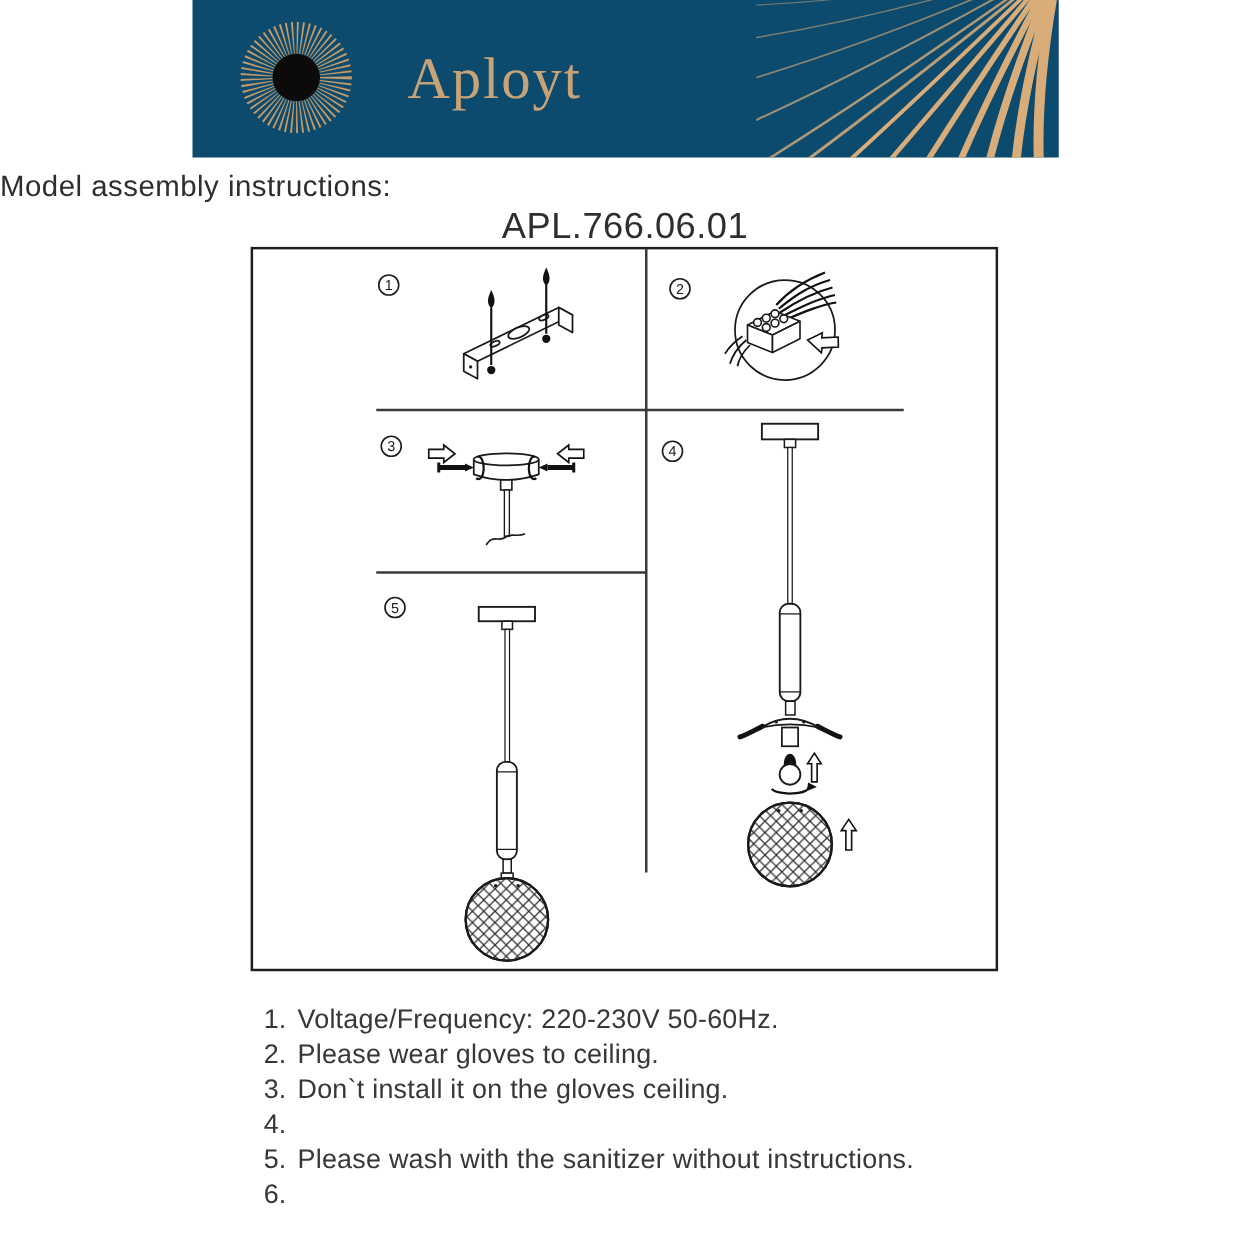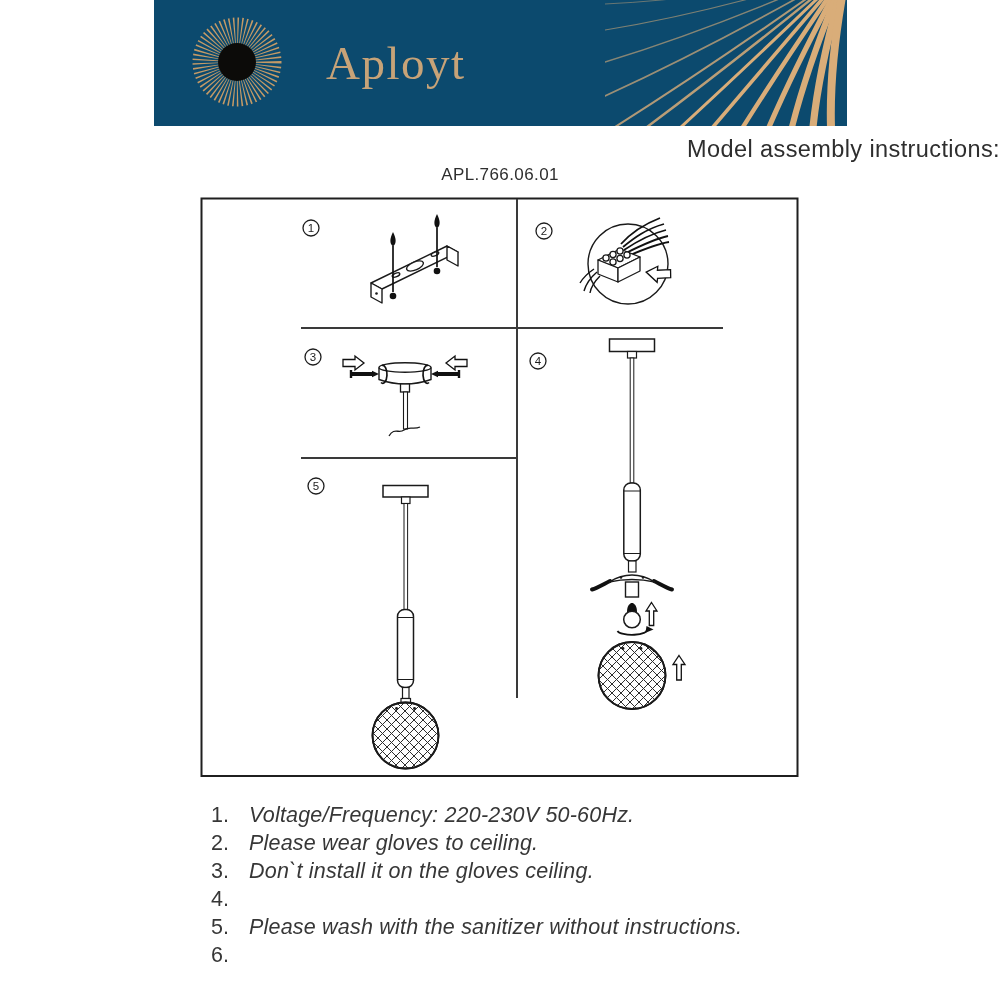--- a/index.html
+++ b/index.html
@@ -14,35 +14,35 @@
   }
   .sunburst{position:absolute;left:37px;top:16px;}
   .brand{
     position:absolute;left:172px;top:0;height:126px;display:flex;align-items:center;
     font-family:"Liberation Serif", serif;font-size:47px;font-weight:400;
     color:#c7a378;letter-spacing:1.5px;
   }
   .fan{position:absolute;right:0;top:0;}
   
   .title{
-    position:absolute;left:0;top:136px;width:1000px;text-align:right;
+    position:absolute;left:0;top:136px;width:1000px;text-align:left;
     font-size:23.5px;color:#2e2e2e;letter-spacing:.4px;
   }
   .model{
     position:absolute;left:0;top:165px;width:1000px;text-align:center;
-    font-size:17px;color:#2e2e2e;letter-spacing:.4px;
+    font-size:29px;color:#2e2e2e;letter-spacing:.4px;
   }
   
   .diagram{position:absolute;left:200px;top:197px;}
   .stepnum{font-family:"Liberation Sans",sans-serif;font-size:11.5px;fill:#1d1d1d;}
   
   .footer{position:absolute;left:197px;top:801px;width:640px;}
   .frow{display:flex;height:28px;align-items:center;font-size:21.5px;color:#373737;}
   .fnum{width:32px;text-align:right;flex:0 0 32px;}
-  .ftext{margin-left:20px;white-space:nowrap;letter-spacing:.2px;font-style:italic;}
+  .ftext{margin-left:9px;white-space:nowrap;letter-spacing:.2px;}
 </style>
 </head>
 <body>
 
 <div class="banner">
   <svg class="sunburst" width="92" height="92">
     <circle cx="46" cy="46" r="31" fill="none" stroke="#c49a66" stroke-width="27" stroke-dasharray="1.15 2.25"></circle>
     <circle cx="46" cy="46" r="19" fill="#0c0b09"></circle>
   </svg>
   <div class="brand">Aployt</div>

